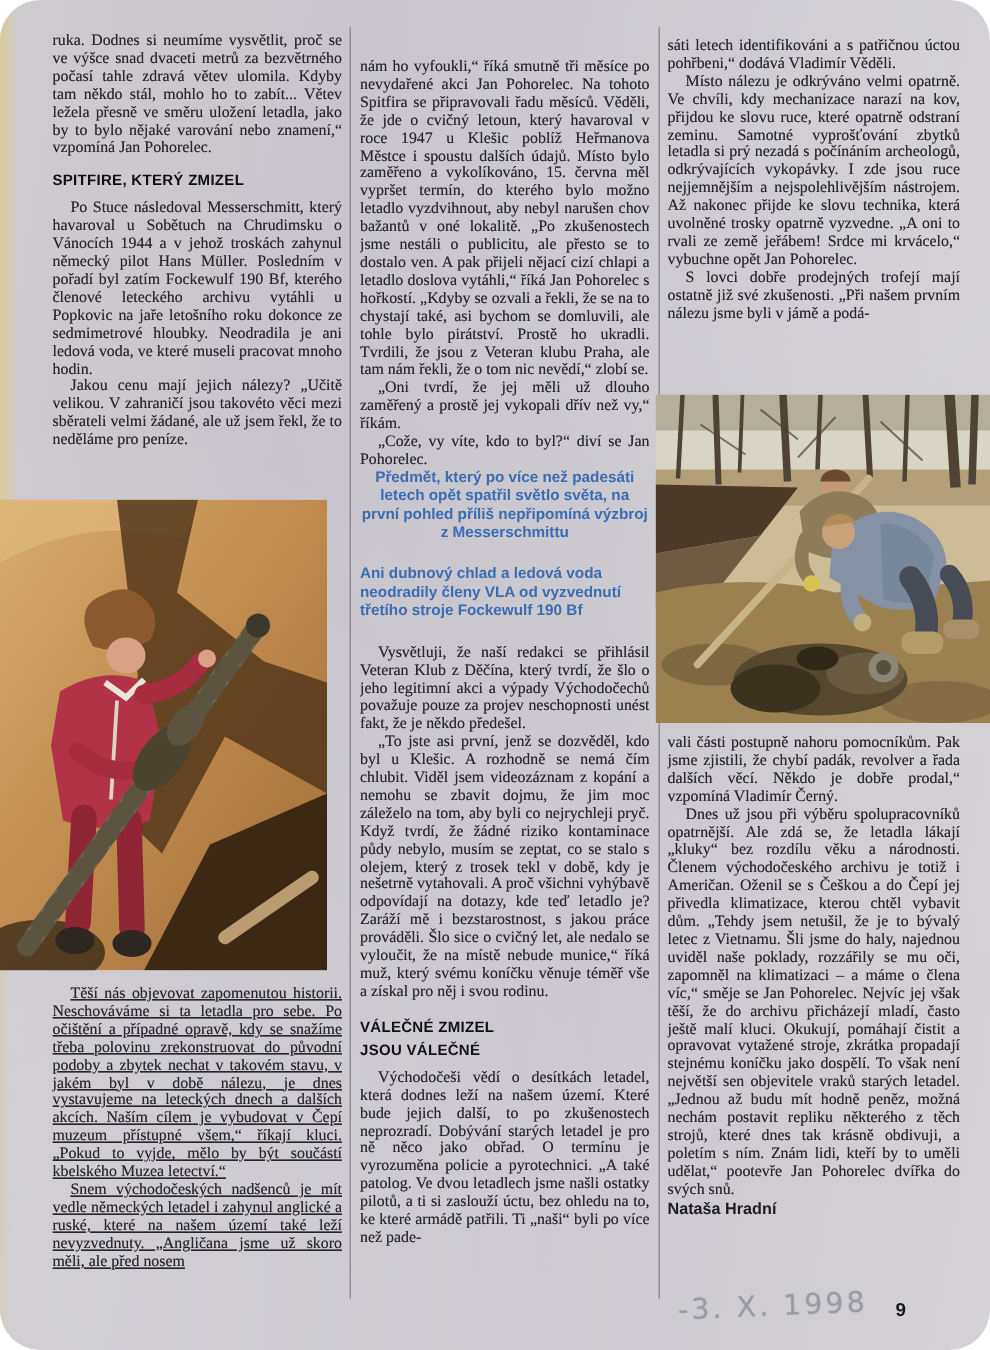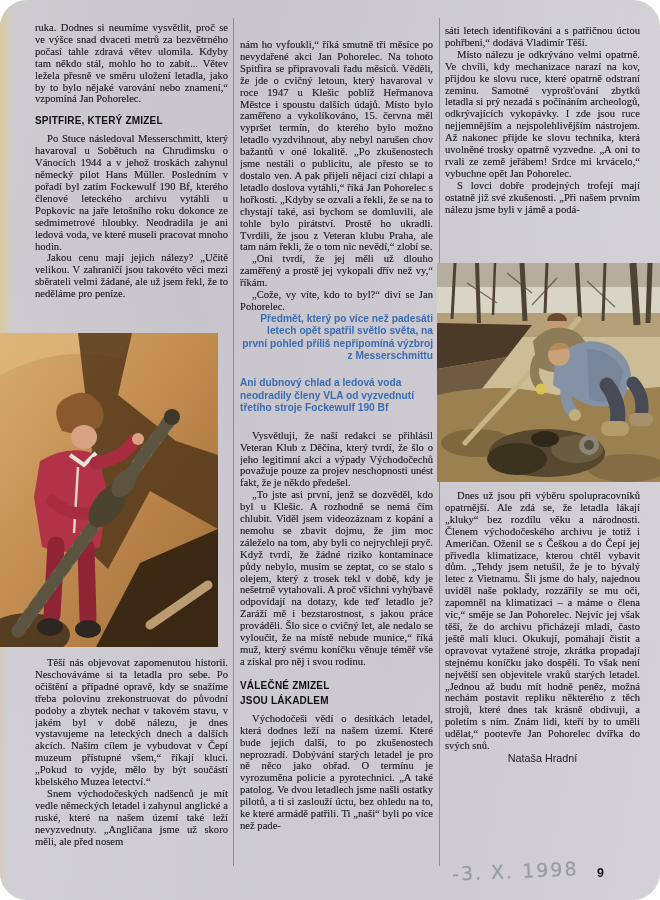--- a/index.html
+++ b/index.html
@@ -22,25 +22,25 @@
   .col{position:absolute;z-index:2;text-align:justify;font-size:10.6px;line-height:11.9px;
     overflow:hidden;text-shadow:0 0 .4px rgba(40,40,48,.55);}
   .col p{margin:0;}
   .col p.ind{text-indent:12px;}
   .h1{font-family:"Liberation Sans",sans-serif;font-weight:bold;font-size:10px;
     line-height:15px;letter-spacing:.2px;color:#101014;margin:8px 0 5px;text-align:left;
     text-shadow:none;}
   .h1.two{margin:10px 0 5px;}
   .h1 .hline{display:block;}
   .cap{font-family:"Liberation Sans",sans-serif;font-weight:bold;font-size:10.2px;
-    line-height:12.4px;color:#3a6cb4;text-align:right;text-shadow:none;margin:7px 0 0;}
+    line-height:12.4px;color:#3a6cb4;text-align:center;text-shadow:none;margin:7px 0 0;}
   .cap.right{text-align:left;margin-top:15px;}
   .mt16{margin-top:15px !important;}
-  .byline{font-family:"Liberation Sans",sans-serif;font-weight:normal;font-size:10.8px;
-    line-height:13px;text-align:center;color:#1b1b20;margin-top:5px;text-shadow:none;}
+  .byline{font-family:"Liberation Sans",sans-serif;font-weight:bold;font-size:10.8px;
+    line-height:13px;text-align:left;color:#1b1b20;margin-top:5px;text-shadow:none;}
   .photo{position:absolute;z-index:3;overflow:hidden;}
   .photo svg{display:block;}
   .stamp{position:absolute;left:452px;top:860px;z-index:4;
     font-family:"DejaVu Sans",sans-serif;font-size:19px;letter-spacing:2px;
     color:#8d939d;opacity:.85;transform:rotate(-2.5deg);text-shadow:0 0 1px rgba(141,147,157,.6);}
   .pagenum{position:absolute;left:597px;top:866px;z-index:4;
     font-family:"Liberation Sans",sans-serif;font-weight:bold;font-size:12.5px;color:#17171b;}
 </style>
 </head>
 <body>
@@ -92,42 +92,42 @@
       <g stroke-linecap="round">
         <path d="M18,298 L172,84" stroke="#6e6752" stroke-width="13"></path>
         <path d="M18,298 L172,84" stroke="#4e4836" stroke-width="13" stroke-dasharray="6 9" opacity=".6"></path>
         <ellipse cx="108" cy="172" rx="26" ry="14" fill="#4a432f" transform="rotate(-52 108 172)"></ellipse>
         <ellipse cx="124" cy="150" rx="16" ry="10" fill="#5c5440" transform="rotate(-52 124 150)"></ellipse>
         <circle cx="172" cy="84" r="8" fill="#3c382a"></circle>
       </g>
     </svg>
   </div>
 
-  <div class="col" style="left:35px;top:657px;width:193px;height:205px;">
+  <div class="col" style="left:35px;top:657px;width:193px;height:205px;text-decoration:underline;">
     <p class="ind">Těší nás objevovat zapomenutou historii. Neschováváme si ta letadla pro sebe. Po očištění a případné opravě, kdy se snažíme třeba polovinu zrekonstruovat do původní podoby a zbytek nechat v takovém stavu, v jakém byl v době nálezu, je dnes vystavujeme na leteckých dnech a dalších akcích. Naším cílem je vybudovat v Čepí muzeum přístupné všem,“ říkají kluci. „Pokud to vyjde, mělo by být součástí kbelského Muzea letectví.“</p>
     <p class="ind">Snem východočeských nadšenců je mít vedle německých letadel i zahynul anglické a ruské, které na našem území také leží nevyzvednuty. „Angličana jsme už skoro měli, ale před nosem</p>
   </div>
 
   <div class="col" style="left:240px;top:25px;width:193px;height:838px;margin-top:14px;">
     <p>nám ho vyfoukli,“ říká smutně tři měsíce po nevydařené akci Jan Pohorelec. Na tohoto Spitfira se připravovali řadu měsíců. Věděli, že jde o cvičný letoun, který havaroval v roce 1947 u Klešic poblíž Heřmanova Městce i spoustu dalších údajů. Místo bylo zaměřeno a vykolíkováno, 15. června měl vypršet termín, do kterého bylo možno letadlo vyzdvihnout, aby nebyl narušen chov bažantů v oné lokalitě. „Po zkušenostech jsme nestáli o publicitu, ale přesto se to dostalo ven. A pak přijeli nějací cizí chlapi a letadlo doslova vytáhli,“ říká Jan Pohorelec s hořkostí. „Kdyby se ozvali a řekli, že se na to chystají také, asi bychom se domluvili, ale tohle bylo pirátství. Prostě ho ukradli. Tvrdili, že jsou z Veteran klubu Praha, ale tam nám řekli, že o tom nic nevědí,“ zlobí se.</p>
     <p class="ind">„Oni tvrdí, že jej měli už dlouho zaměřený a prostě jej vykopali dřív než vy,“ říkám.</p>
     <p class="ind">„Cože, vy víte, kdo to byl?“ diví se Jan Pohorelec.</p>
     <p class="cap">Předmět, který po více než padesáti letech opět spatřil světlo světa, na první pohled příliš nepřipomíná výzbroj z Messerschmittu</p>
     <p class="cap right">Ani dubnový chlad a ledová voda neodradily členy VLA od vyzvednutí třetího stroje Fockewulf 190 Bf</p>
     <p class="ind mt16">Vysvětluji, že naší redakci se přihlásil Veteran Klub z Děčína, který tvrdí, že šlo o jeho legitimní akci a výpady Východočechů považuje pouze za projev neschopnosti unést fakt, že je někdo předešel.</p>
     <p class="ind">„To jste asi první, jenž se dozvěděl, kdo byl u Klešic. A rozhodně se nemá čím chlubit. Viděl jsem videozáznam z kopání a nemohu se zbavit dojmu, že jim moc záleželo na tom, aby byli co nejrychleji pryč. Když tvrdí, že žádné riziko kontaminace půdy nebylo, musím se zeptat, co se stalo s olejem, který z trosek tekl v době, kdy je nešetrně vytahovali. A proč všichni vyhýbavě odpovídají na dotazy, kde teď letadlo je? Zaráží mě i bezstarostnost, s jakou práce prováděli. Šlo sice o cvičný let, ale nedalo se vyloučit, že na místě nebude munice,“ říká muž, který svému koníčku věnuje téměř vše a získal pro něj i svou rodinu.</p>
     <h2 class="h1 two">
       <span class="hline">VÁLEČNÉ ZMIZEL</span>
-      <span class="hline">JSOU LÁKADLEM</span>
+      <span class="hline">JSOU VÁLEČNÉ</span>
     </h2>
     <p class="ind">Východočeši vědí o desítkách letadel, která dodnes leží na našem území. Které bude jejich další, to po zkušenostech neprozradí. Dobývání starých letadel je pro ně něco jako obřad. O termínu je vyrozuměna policie a pyrotechnici. „A také patolog. Ve dvou letadlech jsme našli ostatky pilotů, a ti si zaslouží úctu, bez ohledu na to, ke které armádě patřili. Ti „naši“ byli po více než pade-</p>
   </div>
 
   <div class="col" style="left:445px;top:25px;width:195px;height:233px;">
-    <p>sáti letech identifikováni a s patřičnou úctou pohřbeni,“ dodává Vladimír Těší.</p>
+    <p>sáti letech identifikováni a s patřičnou úctou pohřbeni,“ dodává Vladimír Věděli.</p>
     <p class="ind">Místo nálezu je odkrýváno velmi opatrně. Ve chvíli, kdy mechanizace narazí na kov, přijdou ke slovu ruce, které opatrně odstraní zeminu. Samotné vyprošťování zbytků letadla si prý nezadá s počínáním archeologů, odkrývajících vykopávky. I zde jsou ruce nejjemnějším a nejspolehlivějším nástrojem. Až nakonec přijde ke slovu technika, která uvolněné trosky opatrně vyzvedne. „A oni to rvali ze země jeřábem! Srdce mi krvácelo,“ vybuchne opět Jan Pohorelec.</p>
     <p class="ind">S lovci dobře prodejných trofejí mají ostatně již své zkušenosti. „Při našem prvním nálezu jsme byli v jámě a podá-</p>
   </div>
 
   <div class="photo" style="left:437px;top:263px;width:223px;height:219px;">
     <svg width="223" height="219" viewBox="0 0 223 219">
       <rect width="223" height="219" fill="#cdbd96"></rect>
       <rect width="223" height="58" fill="#d9d5c6"></rect>
       <rect y="50" width="223" height="24" fill="#b3a078"></rect>
       <g stroke="#4f4336">
@@ -173,20 +173,21 @@
         <ellipse cx="80" cy="196" rx="30" ry="16" fill="#3c3220"></ellipse>
         <ellipse cx="140" cy="186" rx="26" ry="14" fill="#6a5c40"></ellipse>
         <circle cx="152" cy="182" r="10" fill="#8c8678"></circle>
         <circle cx="152" cy="182" r="5" fill="#55503f"></circle>
         <ellipse cx="108" cy="176" rx="14" ry="8" fill="#2f2818"></ellipse>
       </g>
     </svg>
   </div>
 
   <div class="col" style="left:445px;top:490px;width:195px;height:372px;">
+    <p>vali části postupně nahoru pomocníkům. Pak jsme zjistili, že chybí padák, revolver a řada dalších věcí. Někdo je dobře prodal,“ vzpomíná Vladimír Černý.</p>
     <p class="ind">Dnes už jsou při výběru spolupracovníků opatrnější. Ale zdá se, že letadla lákají „kluky“ bez rozdílu věku a národnosti. Členem východočeského archivu je totiž i Američan. Oženil se s Češkou a do Čepí jej přivedla klimatizace, kterou chtěl vybavit dům. „Tehdy jsem netušil, že je to bývalý letec z Vietnamu. Šli jsme do haly, najednou uviděl naše poklady, rozzářily se mu oči, zapomněl na klimatizaci – a máme o člena víc,“ směje se Jan Pohorelec. Nejvíc jej však těší, že do archivu přicházejí mladí, často ještě malí kluci. Okukují, pomáhají čistit a opravovat vytažené stroje, zkrátka propadají stejnému koníčku jako dospělí. To však není největší sen objevitele vraků starých letadel. „Jednou až budu mít hodně peněz, možná nechám postavit repliku některého z těch strojů, které dnes tak krásně obdivuji, a poletím s ním. Znám lidi, kteří by to uměli udělat,“ pootevře Jan Pohorelec dvířka do svých snů.</p>
     <p class="byline">Nataša Hradní</p>
   </div>
 
   <div class="stamp">-3. X. 1998</div>
   <div class="pagenum">9</div>
 
 </div>
 
 </body></html>

